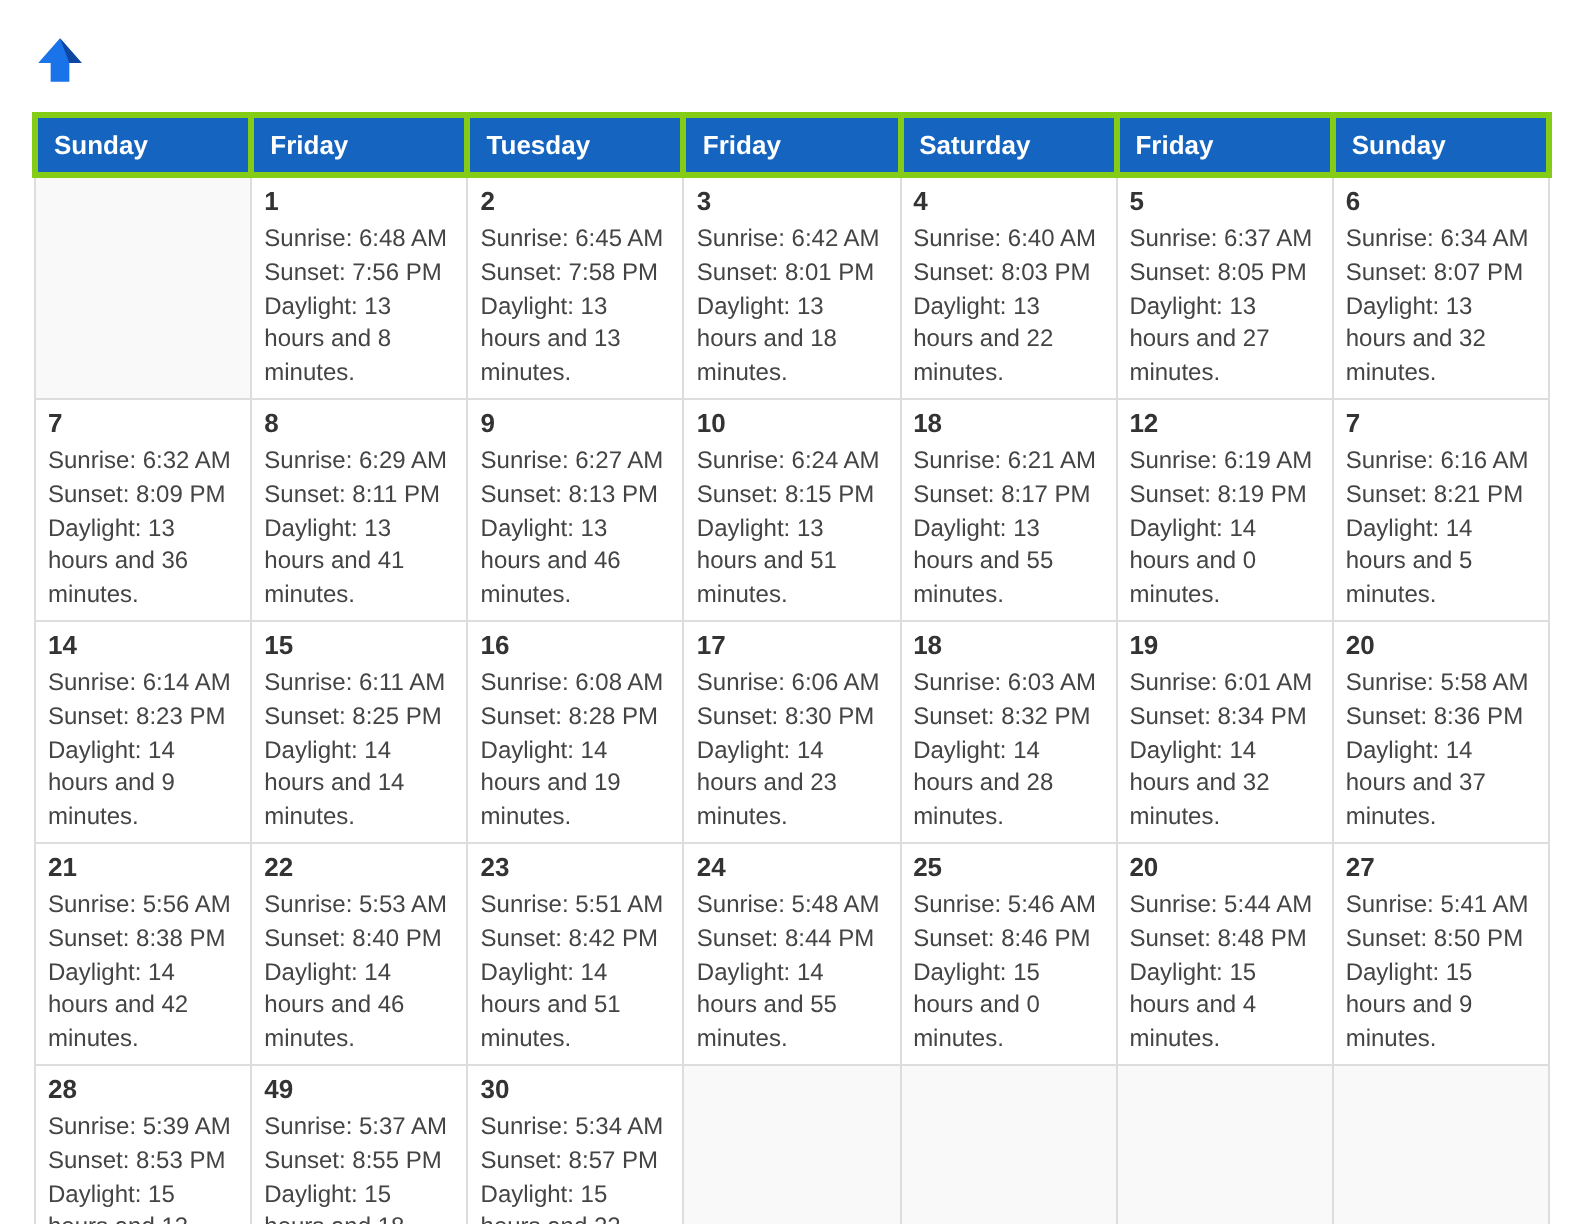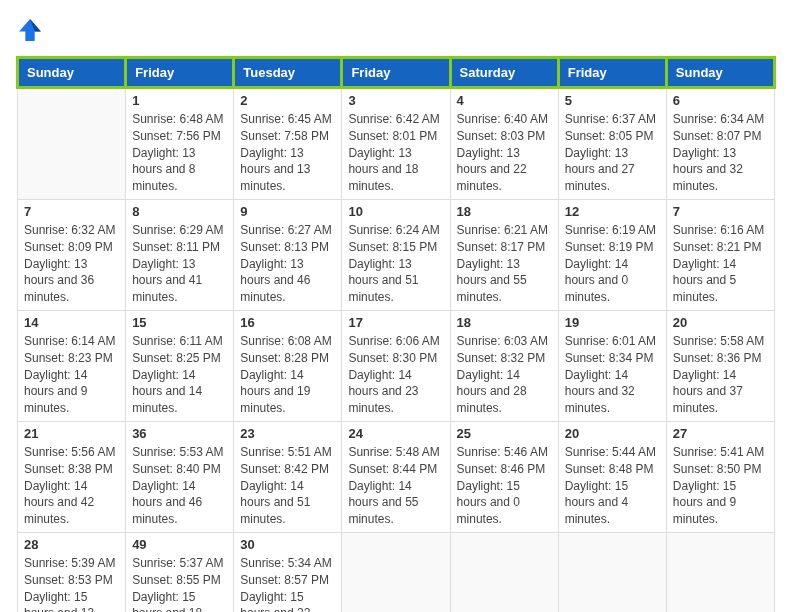--- a/index.html
+++ b/index.html
@@ -203,21 +203,21 @@
           <span class="day-number">20</span>
           <div class="day-info">Sunrise: 5:58 AM<br>Sunset: 8:36 PM<br>Daylight: 14 hours and 37 minutes.</div>
         </td>
       </tr>
       <tr>
         <td>
           <span class="day-number">21</span>
           <div class="day-info">Sunrise: 5:56 AM<br>Sunset: 8:38 PM<br>Daylight: 14 hours and 42 minutes.</div>
         </td>
         <td>
-          <span class="day-number">36</span>
+          <span class="day-number">22</span>
           <div class="day-info">Sunrise: 5:53 AM<br>Sunset: 8:40 PM<br>Daylight: 14 hours and 46 minutes.</div>
         </td>
         <td>
           <span class="day-number">23</span>
           <div class="day-info">Sunrise: 5:51 AM<br>Sunset: 8:42 PM<br>Daylight: 14 hours and 51 minutes.</div>
         </td>
         <td>
           <span class="day-number">24</span>
           <div class="day-info">Sunrise: 5:48 AM<br>Sunset: 8:44 PM<br>Daylight: 14 hours and 55 minutes.</div>
         </td>

